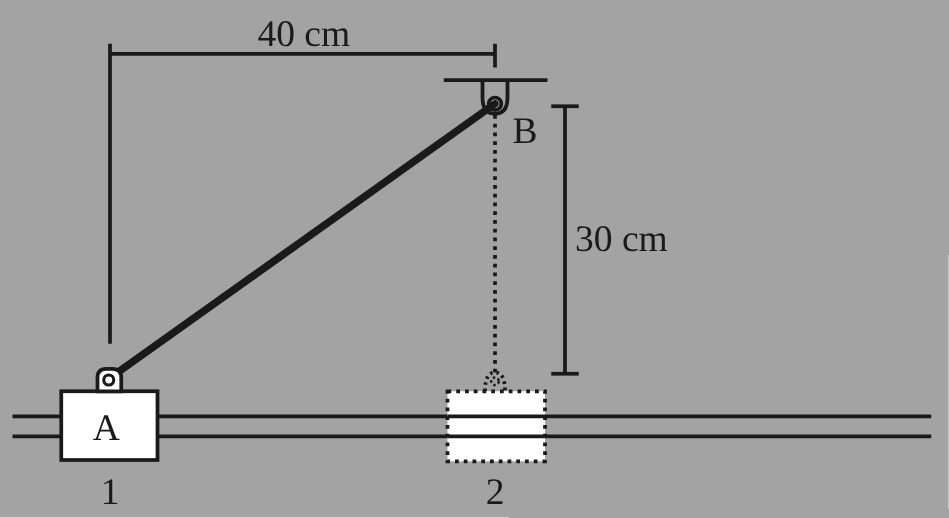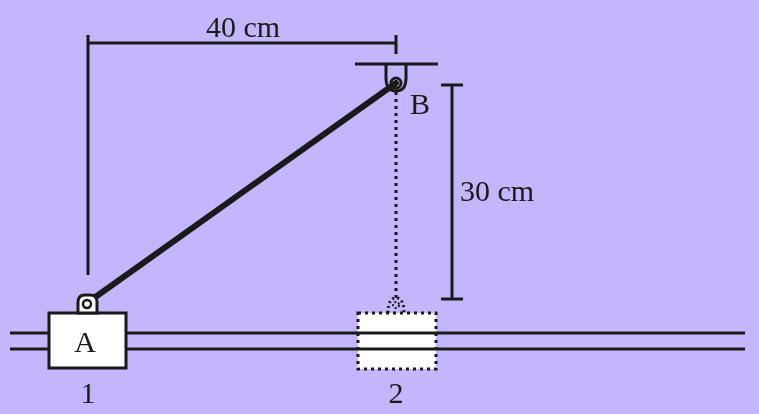--- a/index.html
+++ b/index.html
@@ -1,16 +1,16 @@
 <!DOCTYPE html>
 <html><head>
   <meta charset="utf-8">
   <style>
     html, body { margin: 0; padding: 0; background: #ffffff; }
-    #stage { position: relative; width: 759px; height: 414px; overflow: hidden; background: #c4b5fd; }
+    #stage { position: relative; width: 759px; height: 414px; overflow: hidden; background: #a3a3a3; }
     svg { position: absolute; left: 0; top: 0; }
     .lbl { font-family: "Liberation Serif", "DejaVu Serif", serif; fill: #1a1a1a; }
     .ink { stroke: #1a1a1a; fill: none; stroke-linecap: butt; }
   </style>
 </head>
 <body>
 
 <div id="stage">
   <svg width="759" height="414" viewBox="0 0 759 414">
 

